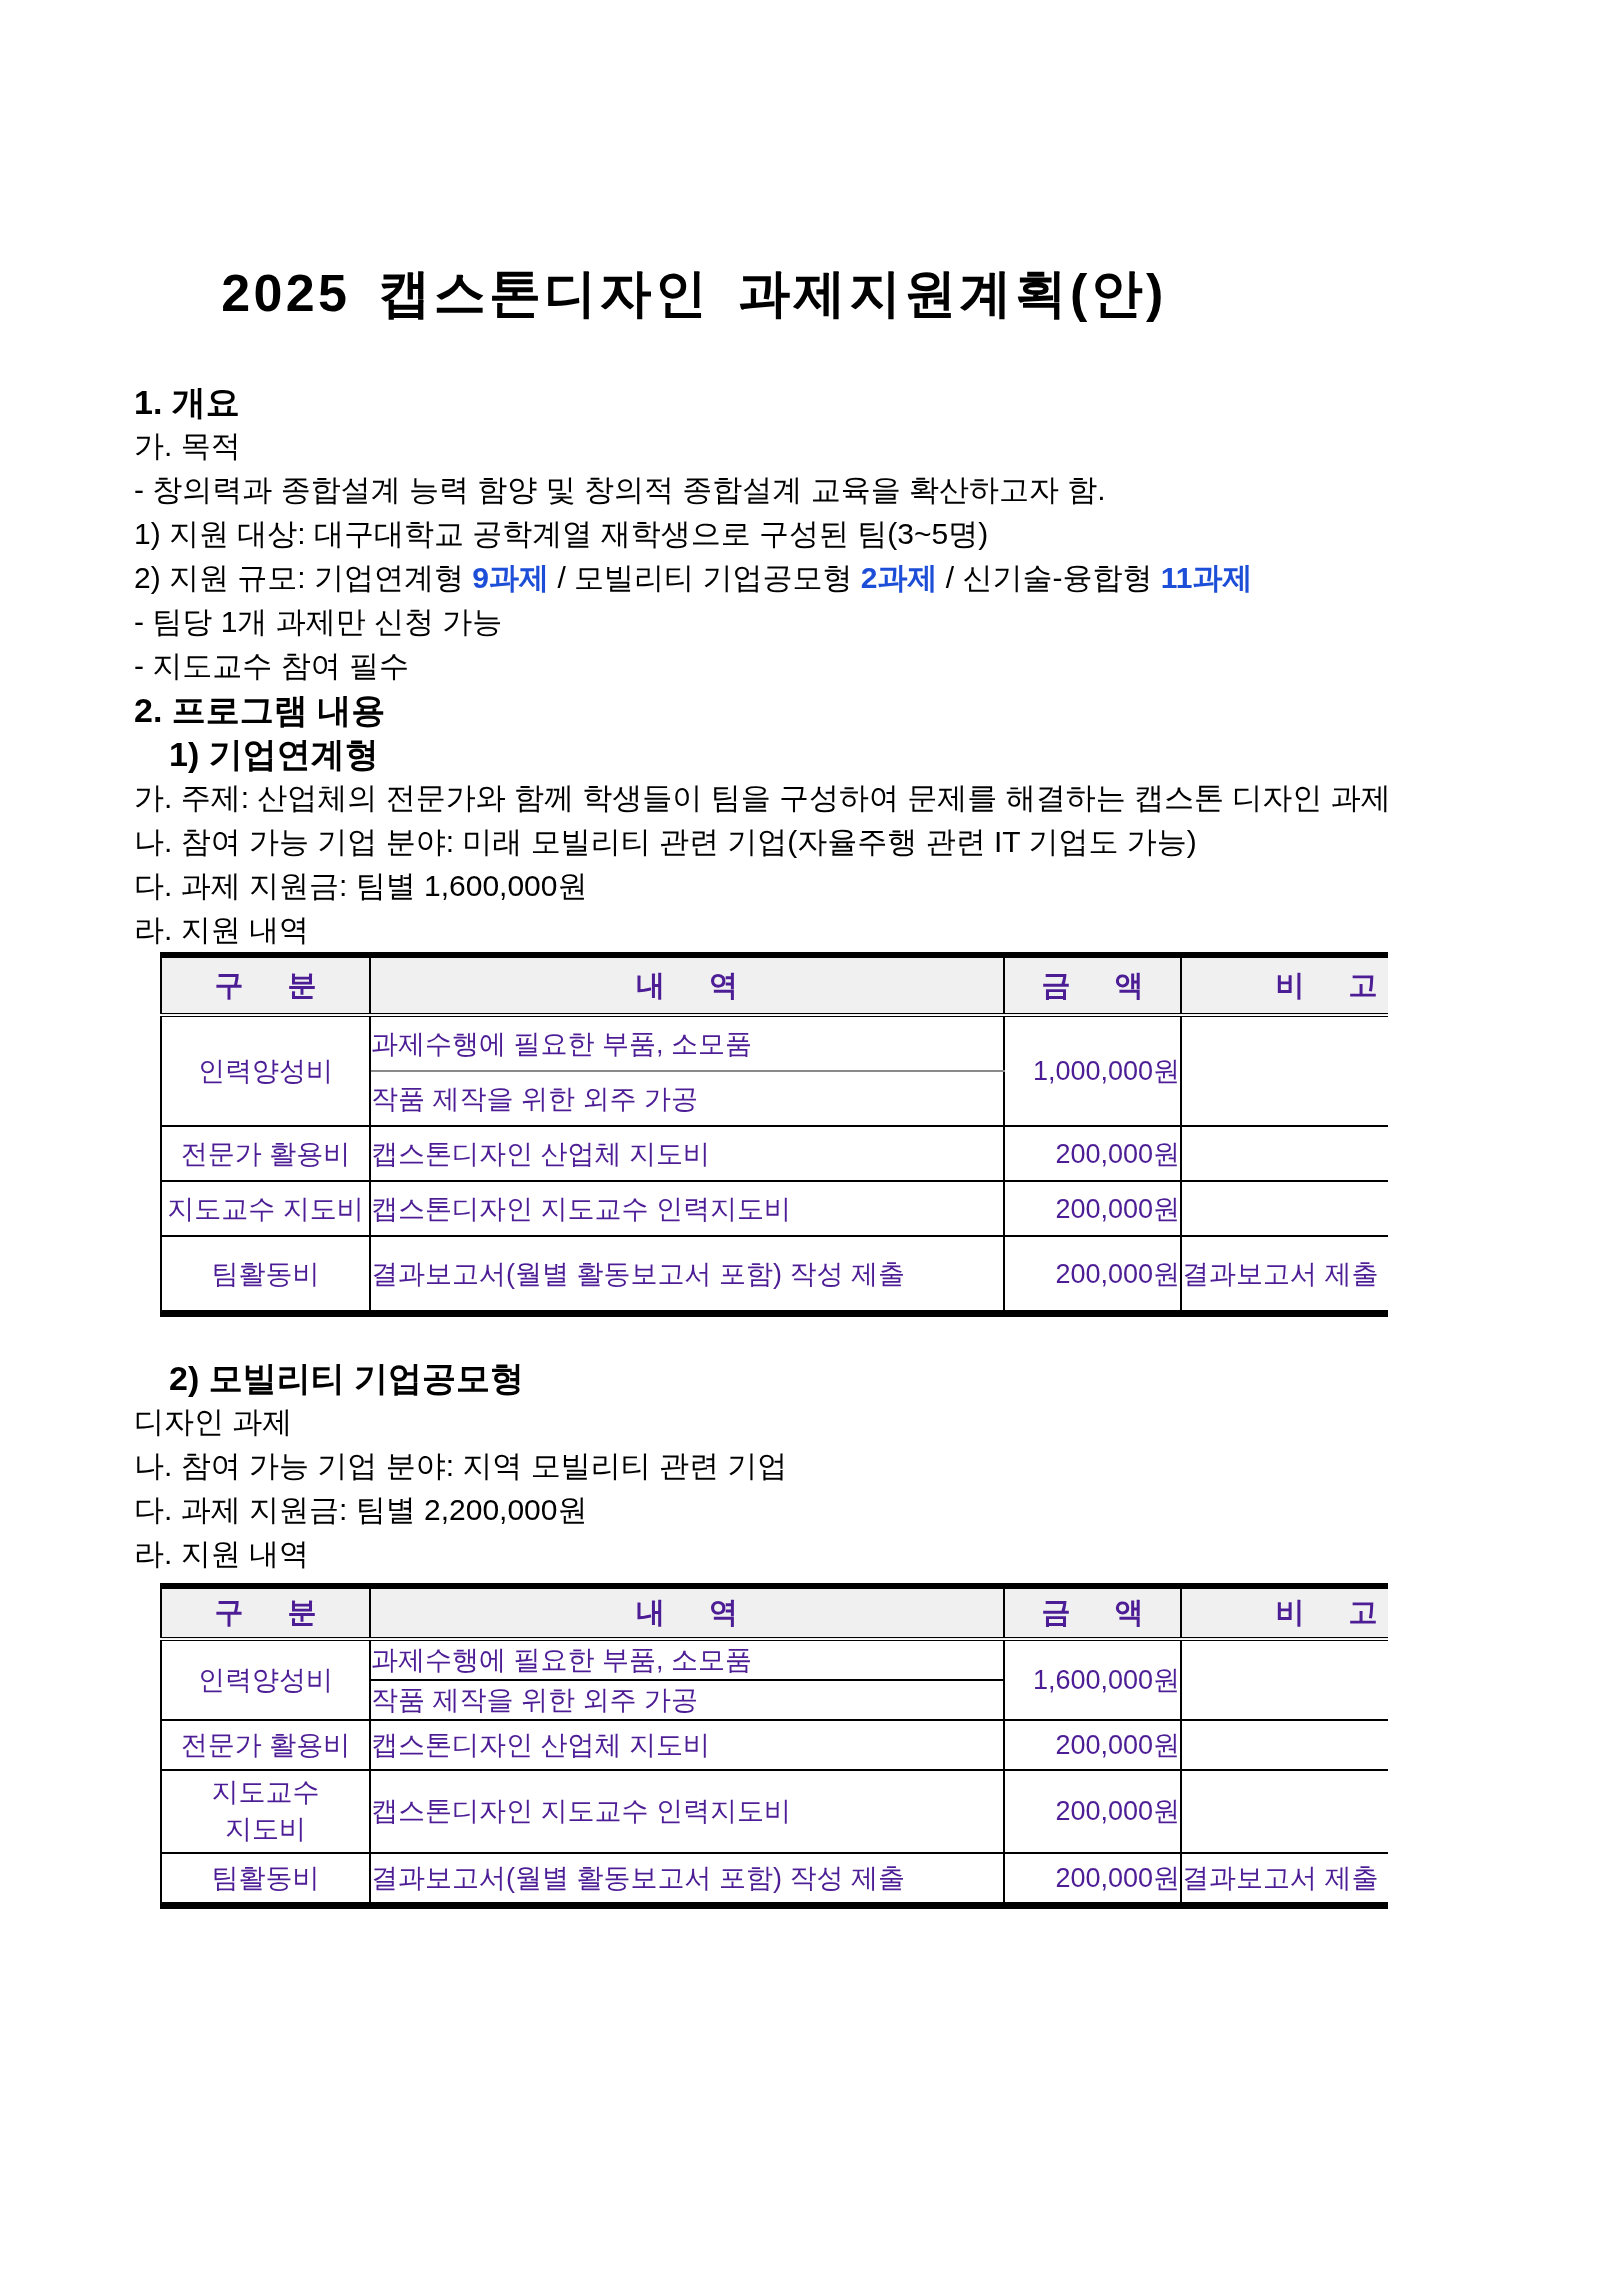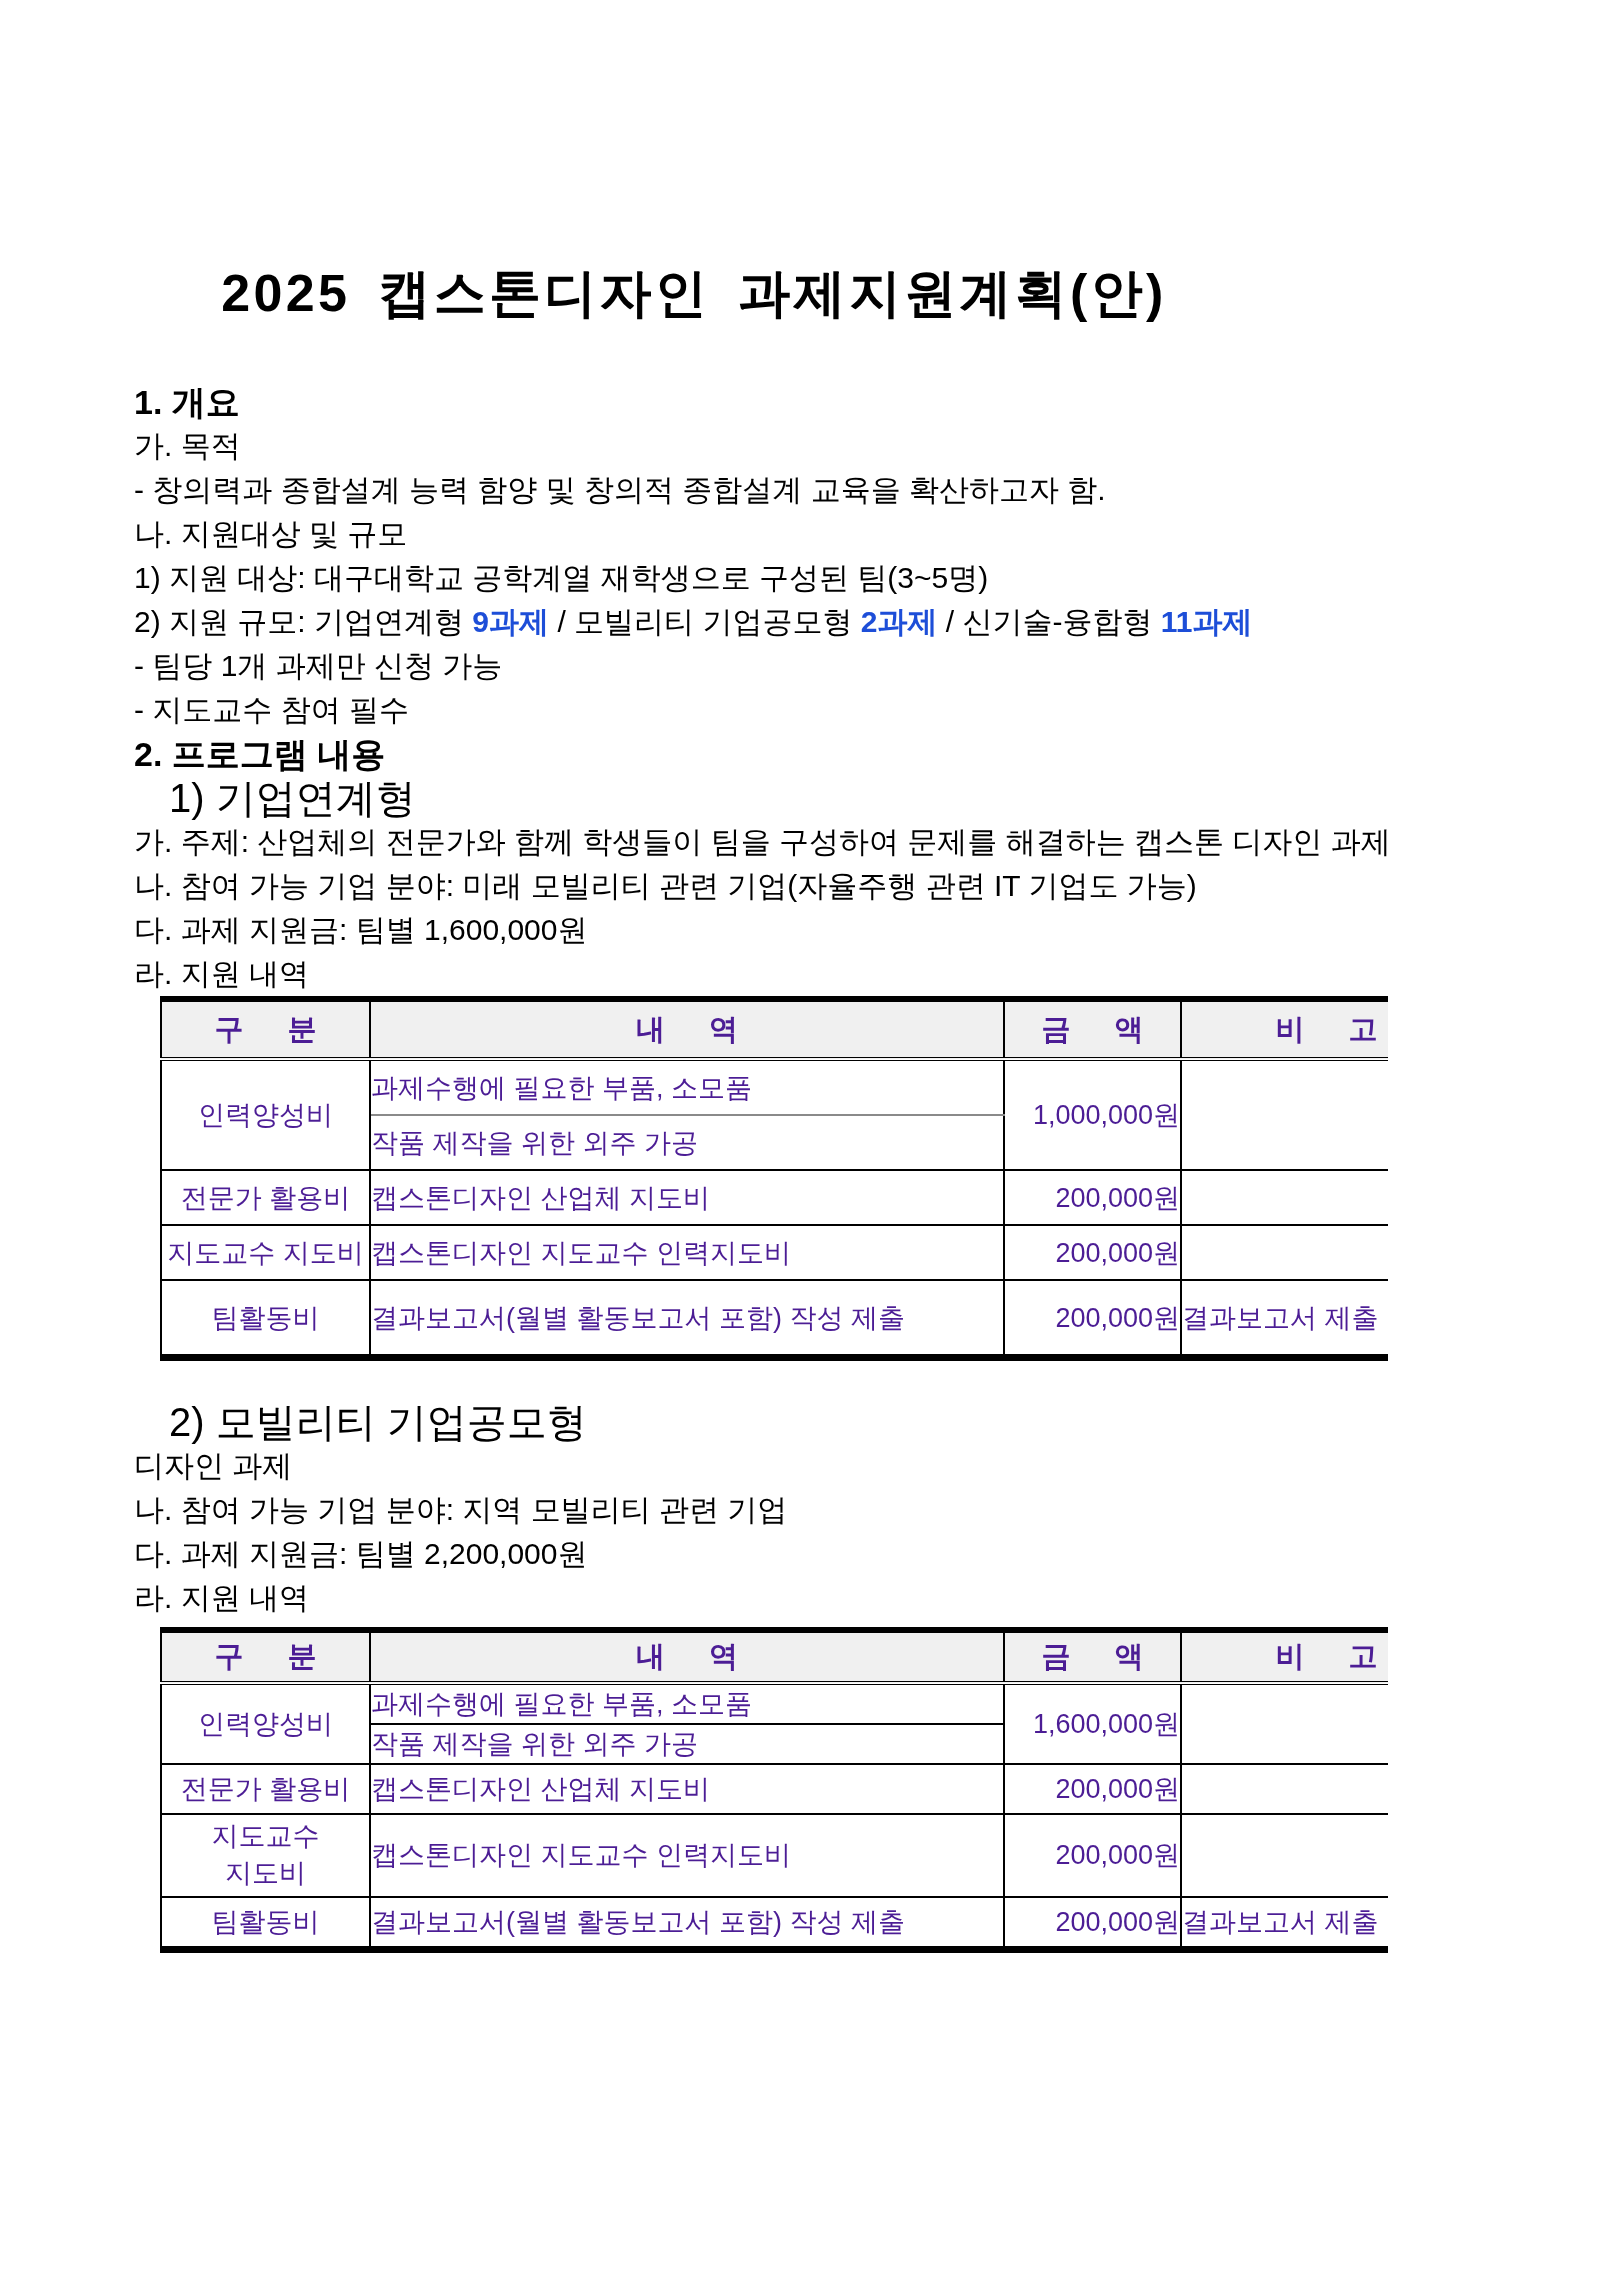--- a/index.html
+++ b/index.html
@@ -19,21 +19,21 @@
     font-weight:bold;
     text-align:center;
     letter-spacing:3.3px; word-spacing:10.4px;
   }
   h2.sec-heading {
     margin:0; font-size:34px; line-height:44px; font-weight:bold;
     white-space:nowrap;
   }
   .sec2-gap { margin-top:59px; }
   h3.sub-heading {
-    margin:0 0 0 35px; font-size:40px; line-height:44px; font-weight:normal;
+    margin:0 0 0 35px; font-size:34px; line-height:44px; font-weight:bold;
     white-space:nowrap;
   }
   p.line { margin:0; font-size:30px; line-height:44px; white-space:nowrap; }
   .ind1 { margin-left:35px; }
   .ind2 { margin-left:62px; }
   .ind3 { margin-left:52px; }
   .ind4 { margin-left:75px; }
   .cont { margin-left:231px; }
   .red  { color:#1d4ed8; font-weight:bold; }
 
@@ -76,21 +76,20 @@
 <body>
 
 <div class="page">
 
   <h1 class="doc-title">2025 캡스톤디자인 과제지원계획(안)</h1>
 
   <section>
     <h2 class="sec-heading">1. 개요</h2>
     <p class="line ind1">가. 목적</p>
     <p class="line ind2">- 창의력과 종합설계 능력 함양 및 창의적 종합설계 교육을 확산하고자 함.</p>
-    <p class="line ind1">나. 지원대상 및 규모</p>
     <p class="line ind3">1) 지원 대상: 대구대학교 공학계열 재학생으로 구성된 팀(3~5명)</p>
     <p class="line ind3"><span>2) 지원 규모: 기업연계형 </span><span class="red">9과제</span><span> / 모빌리티 기업공모형 </span><span class="red">2과제</span><span> / 신기술-융합형 </span><span class="red">11과제</span></p>
     <p class="line ind4">- 팀당 1개 과제만 신청 가능</p>
     <p class="line ind4">- 지도교수 참여 필수</p>
   </section>
 
   <section>
     <h2 class="sec-heading sec2-gap">2. 프로그램 내용</h2>
 
     <h3 class="sub-heading">1) 기업연계형</h3>

